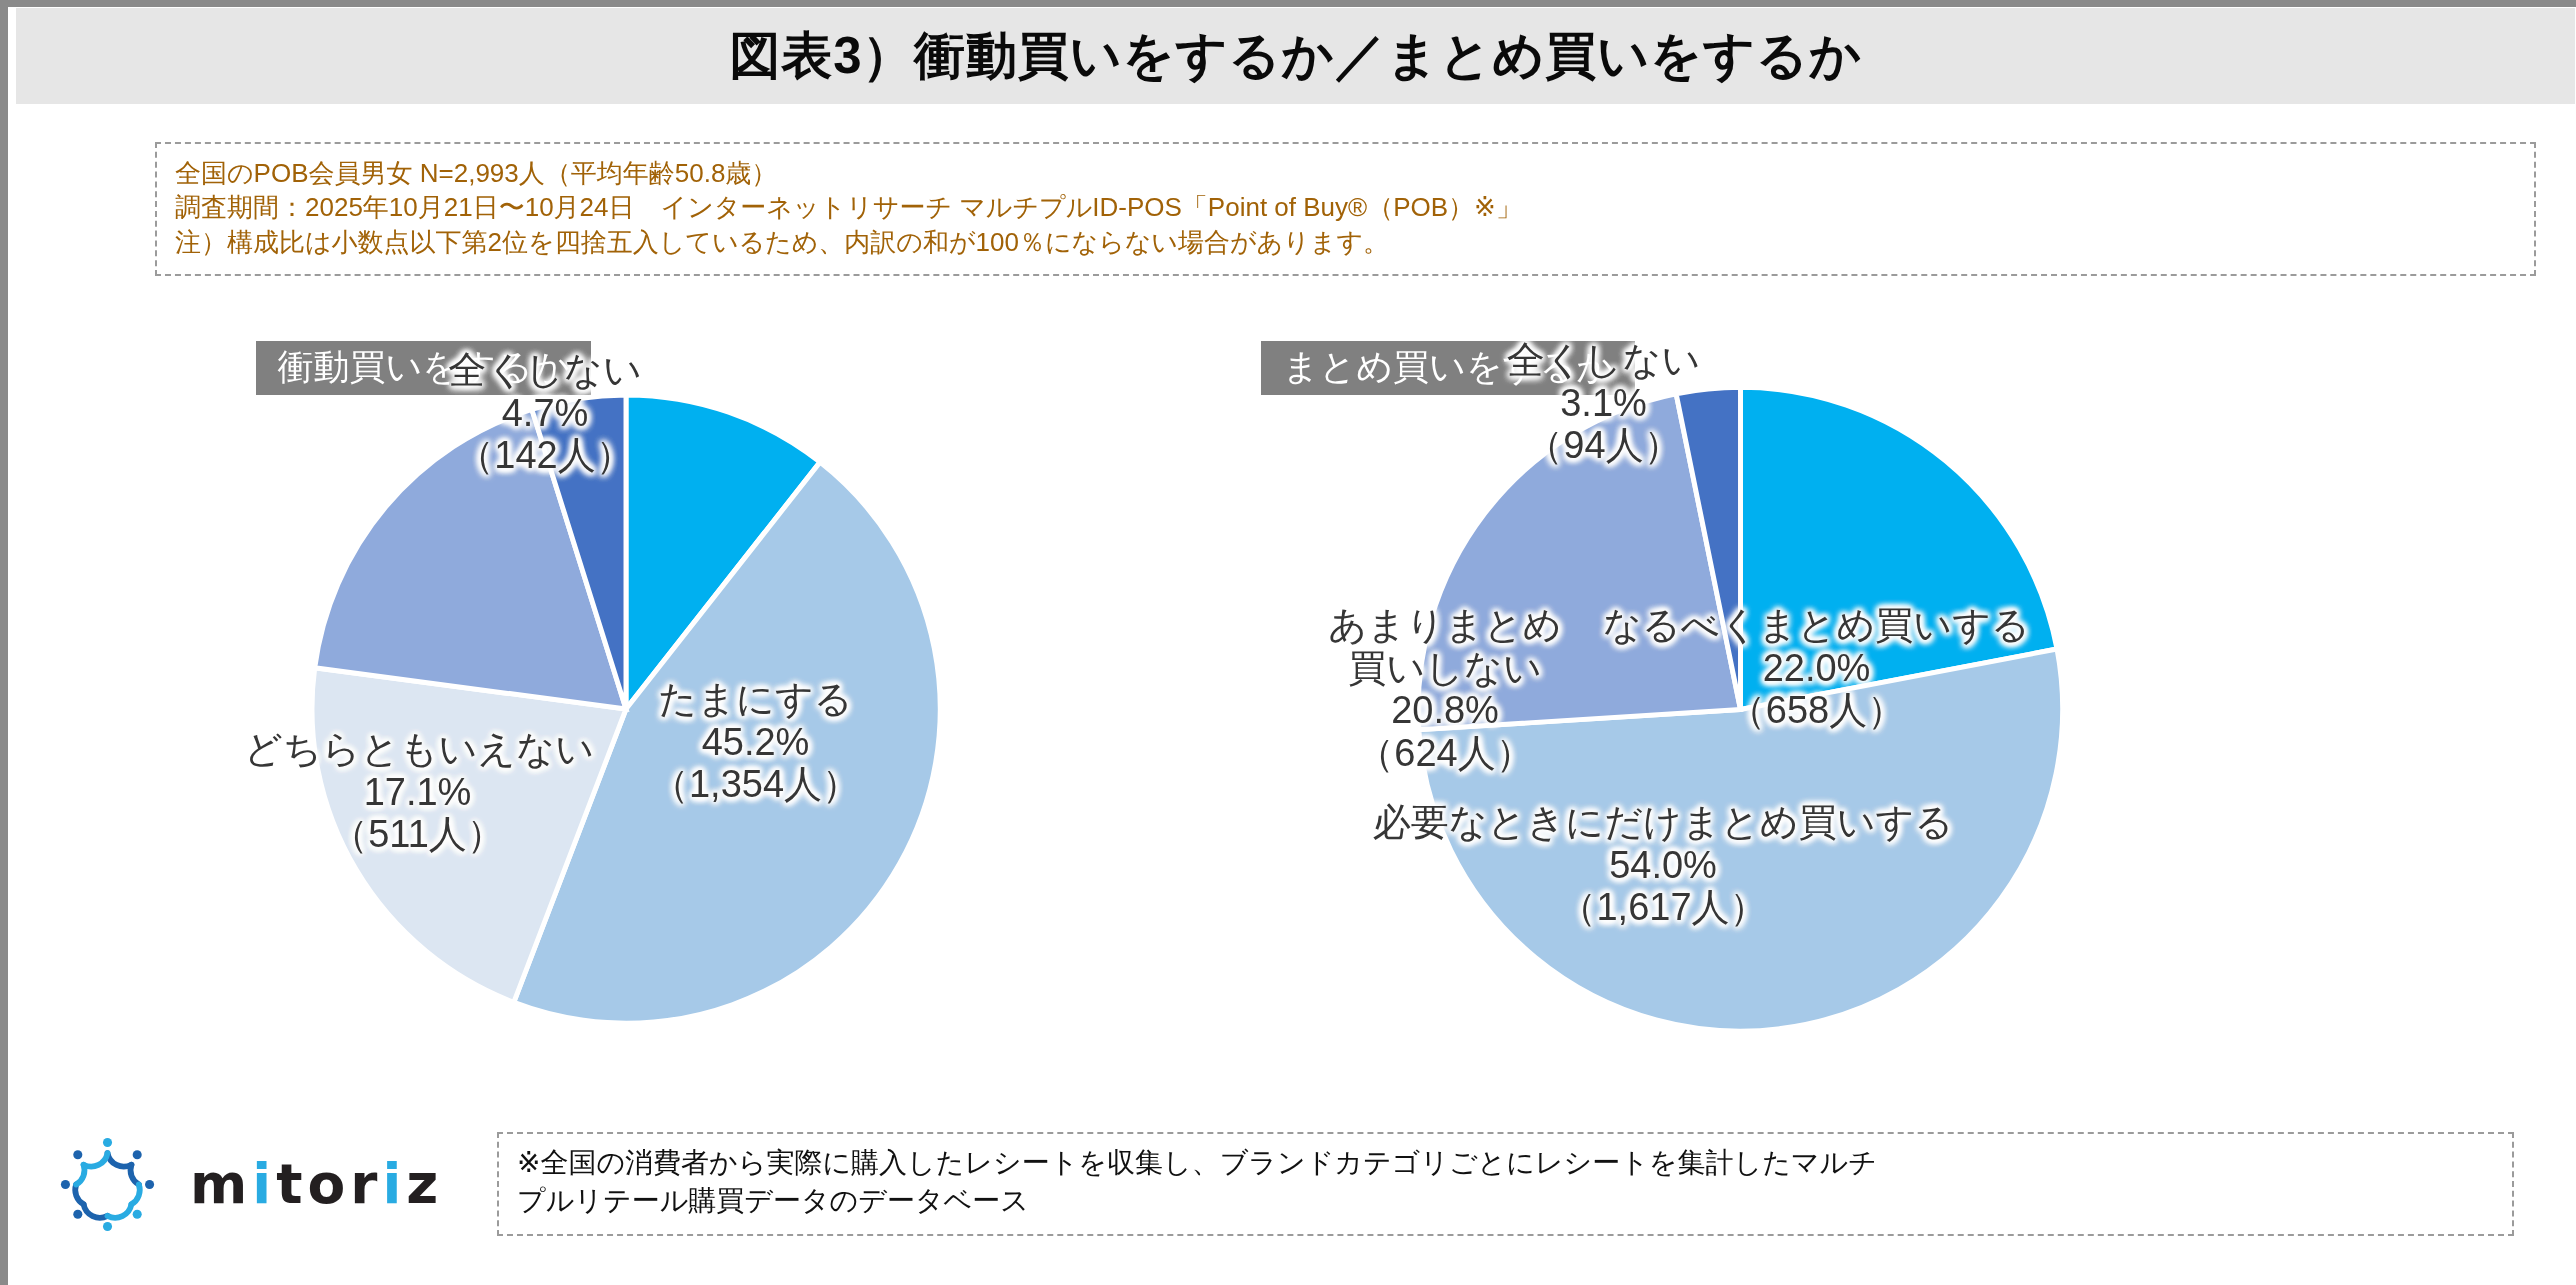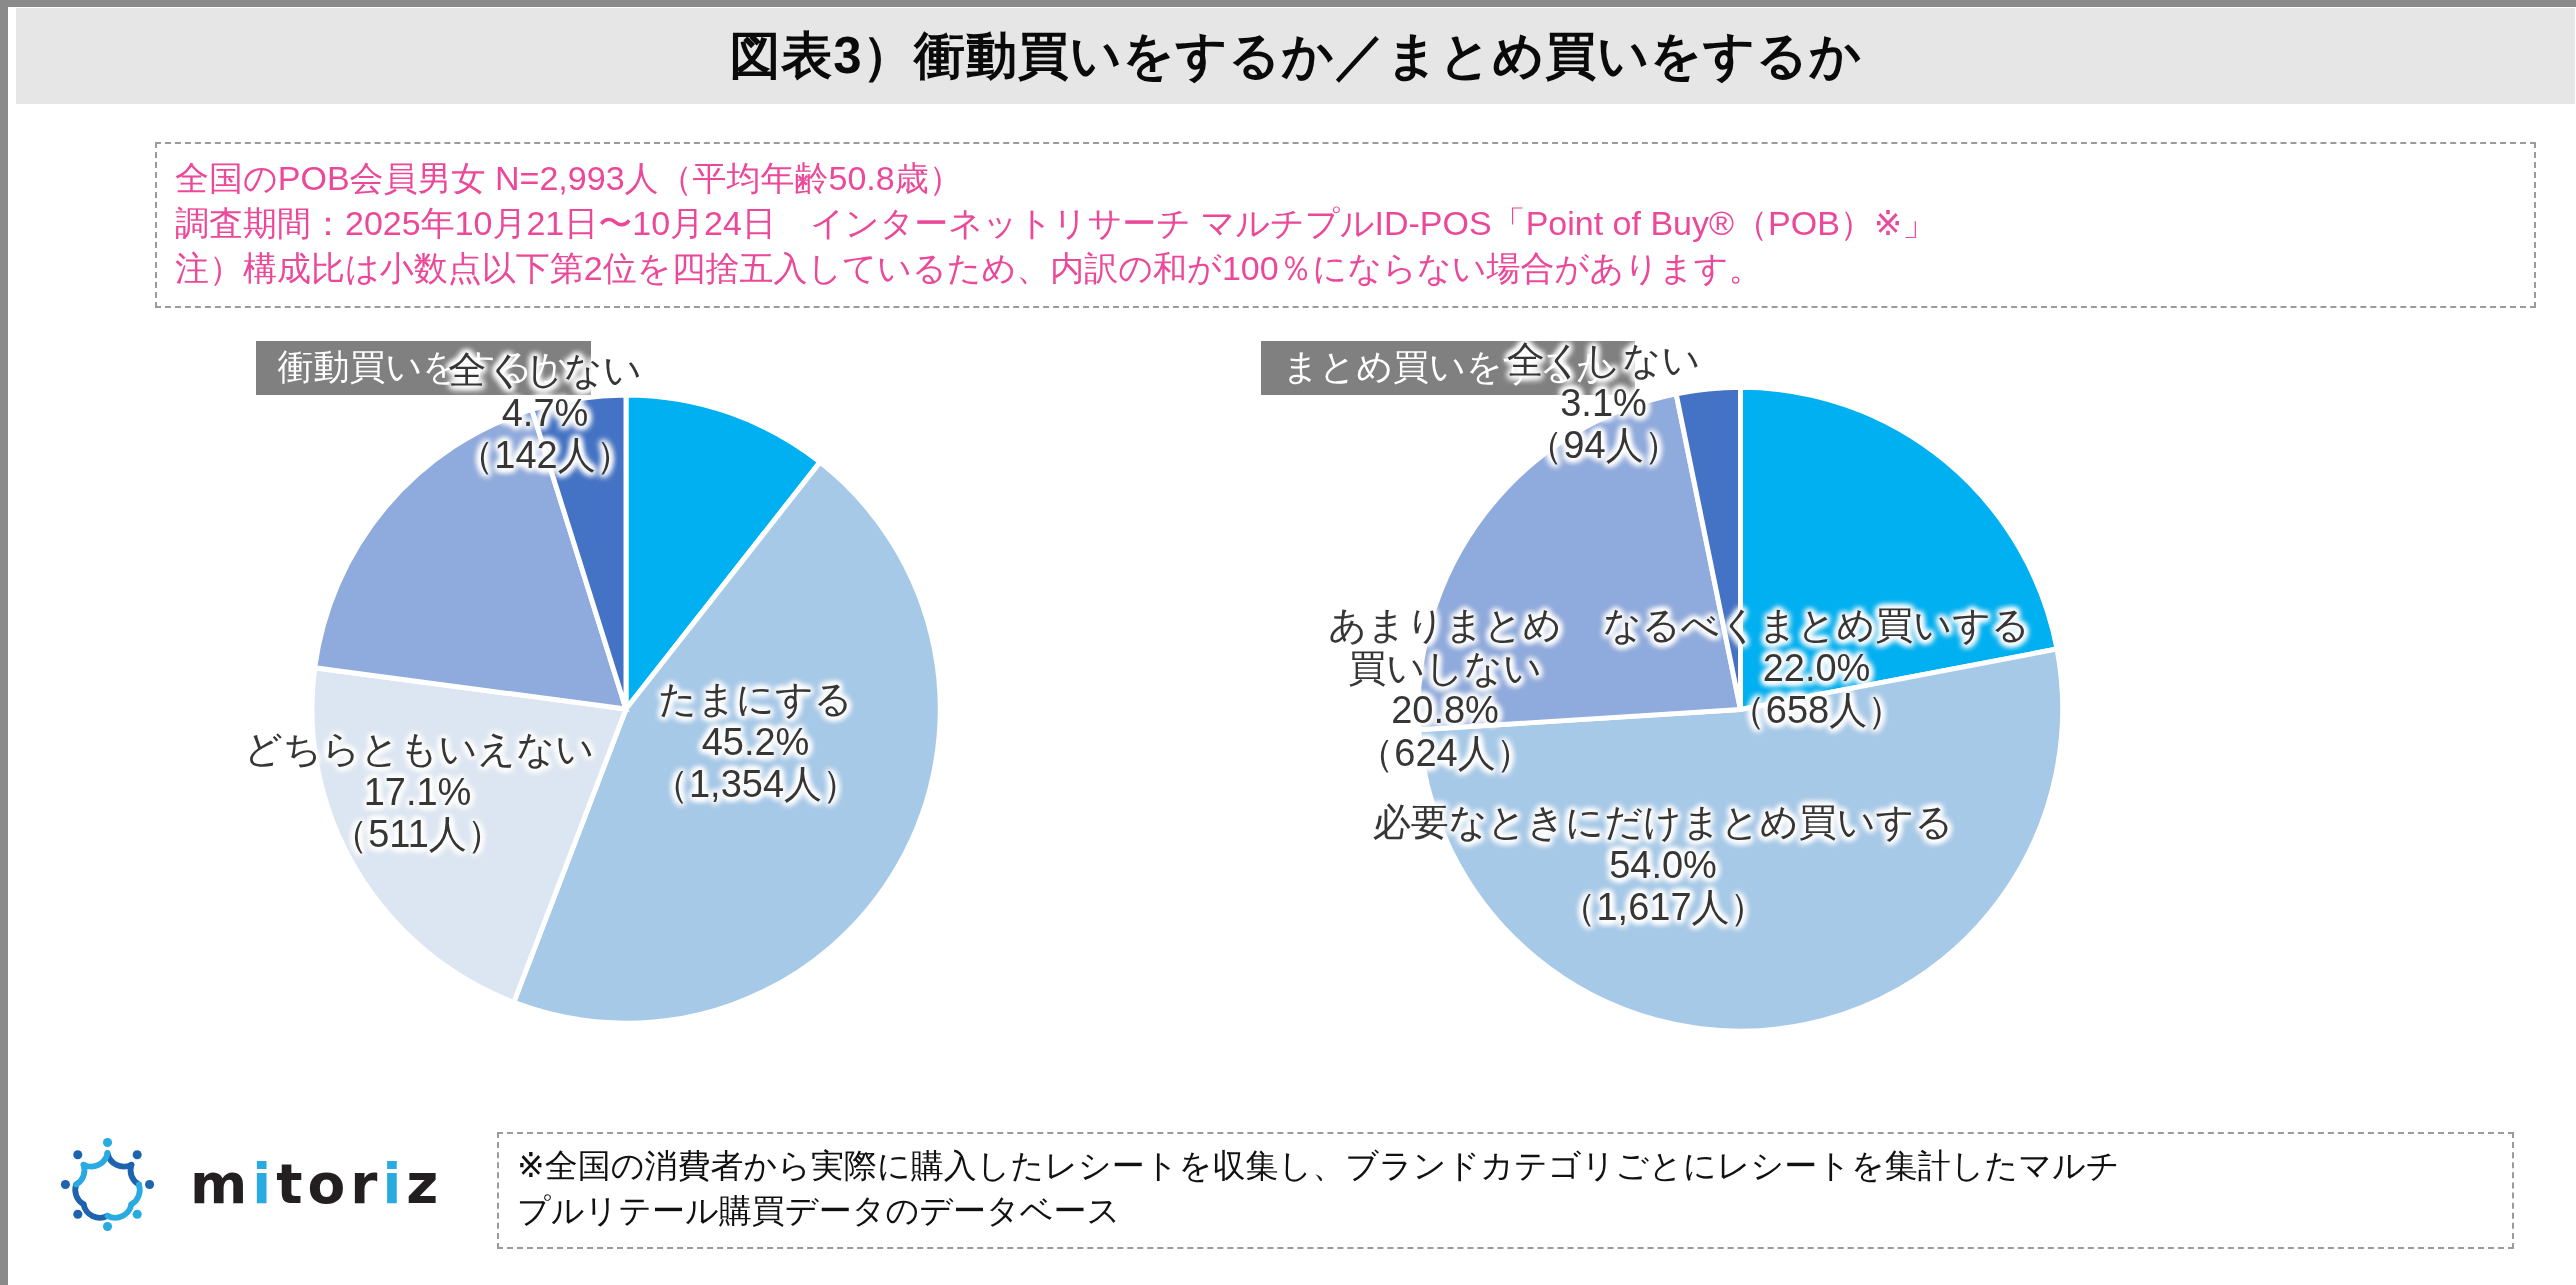--- a/index.html
+++ b/index.html
@@ -35,21 +35,21 @@
   
   .info-box{
     position:absolute;left:147px;top:142px;
     width:2381px;
     padding:11.6px 18px 15px 18px;
     box-sizing:border-box;
     border:2.5px dashed #9b9b9b;
     background:#ffffff;
   }
   .info-line{
-    font-size:34px;color:#ec4899;line-height:1.33;
+    font-size:26px;color:#a16207;line-height:1.33;
     white-space:nowrap;
   }
   
   .charts{
     position:absolute;left:0;top:331px;width:2576px;height:769px;
   }
   .panel{position:absolute;top:0;}
   .panel.left{left:165px;width:1075px;}
   .panel.right{left:1215px;width:1199px;}
 
@@ -99,21 +99,21 @@
   }
   .logo-text i{font-style:normal;color:#29abe2;}
   .note-box{
     position:absolute;left:489px;top:8.3px;
     width:2017px;
     padding:10px 18px 13.2px 18px;
     box-sizing:border-box;
     border:2.5px dashed #9b9b9b;
     background:#ffffff;
   }
-  .note-line{font-size:33px;color:#111;line-height:1.36;}
+  .note-line{font-size:28px;color:#111;line-height:1.36;}
 </style>
 </head>
 <body>
 
 <div id="slide">
 
   <div class="top-rule"></div>
 
   <div class="header-band">
     <div class="header-title">図表3）衝動買いをするか／まとめ買いをするか</div>

